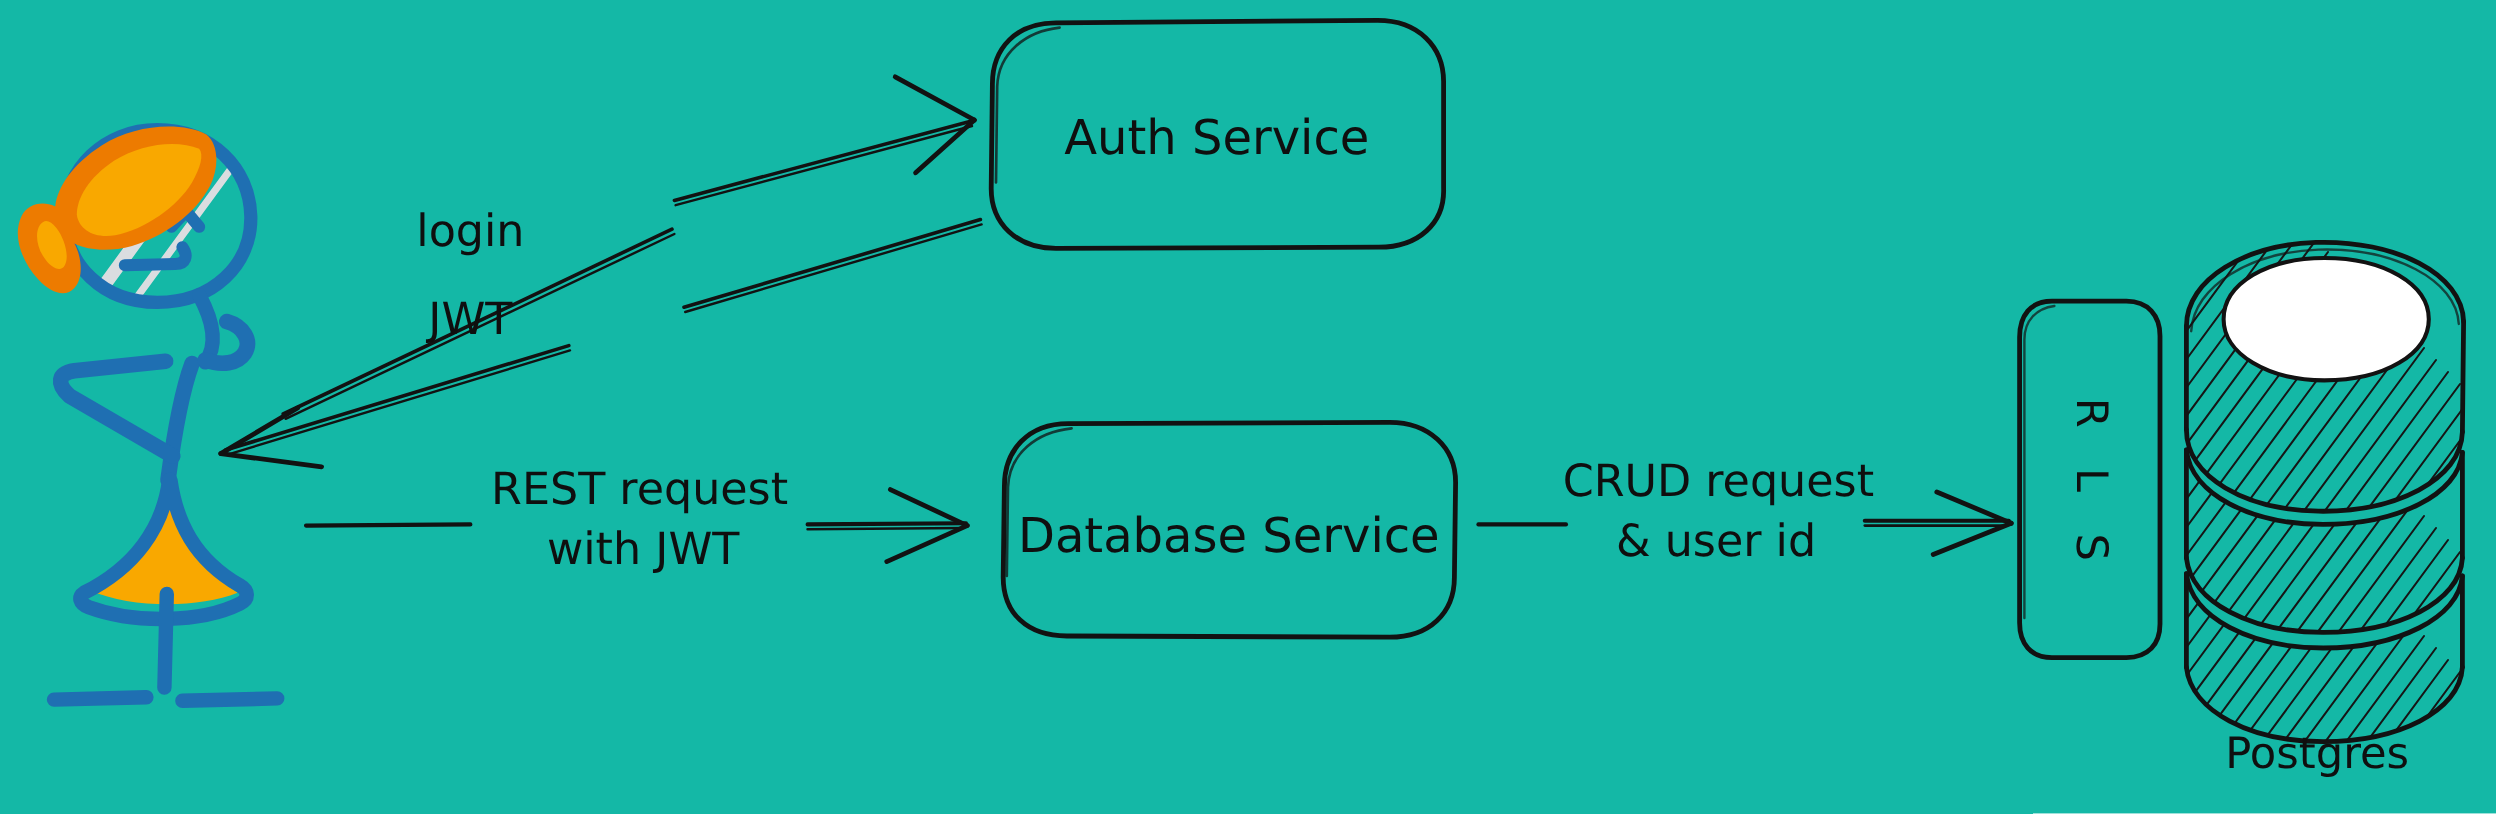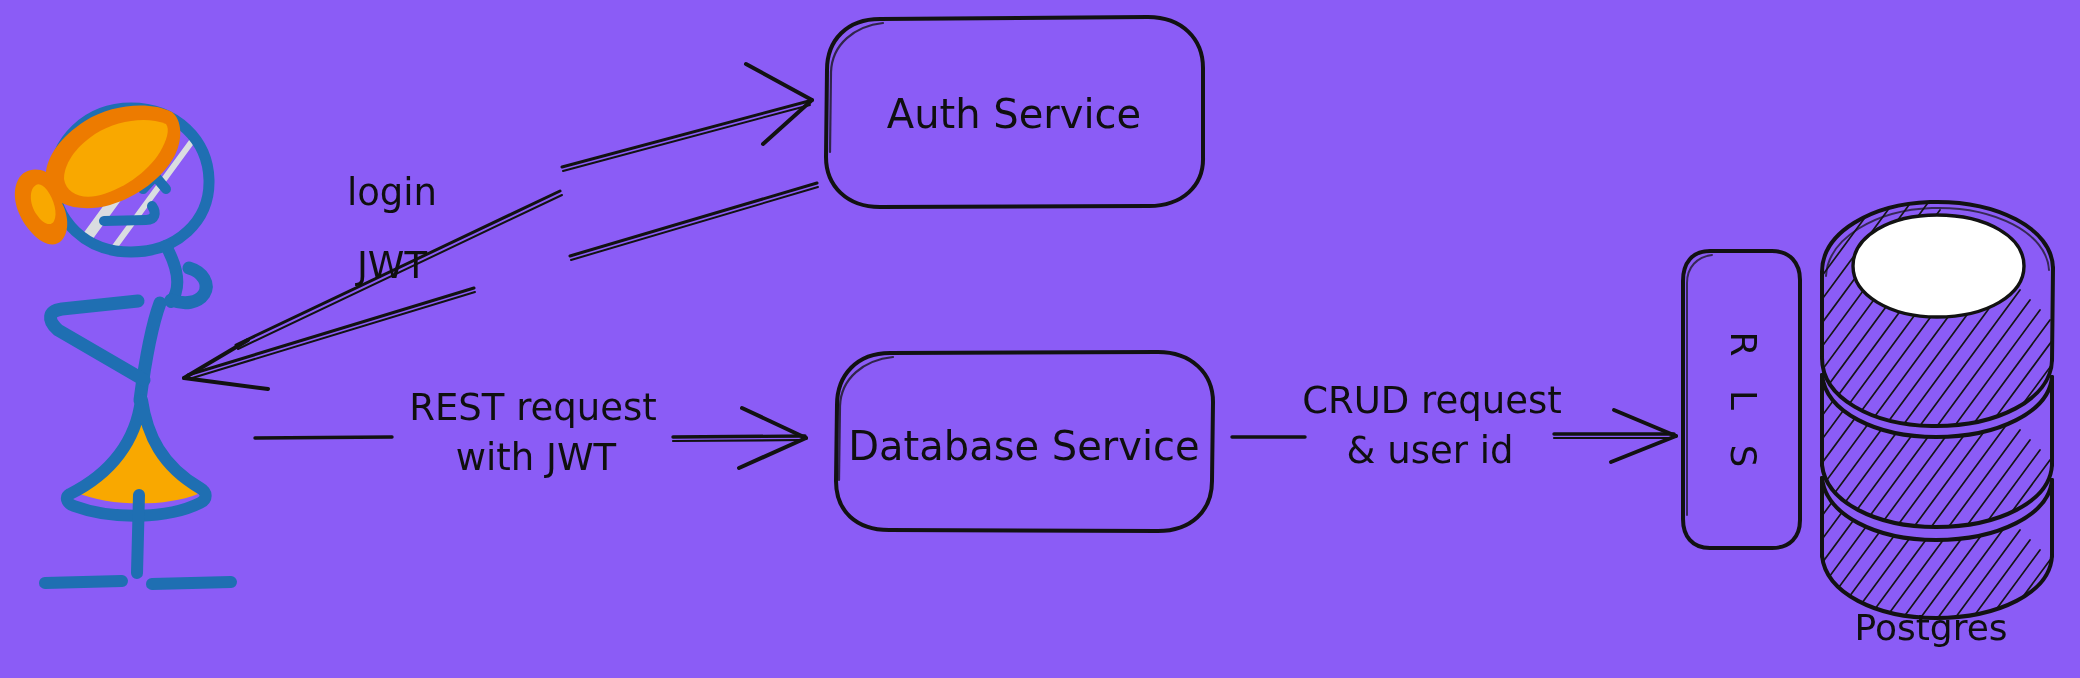--- a/index.html
+++ b/index.html
@@ -7,21 +7,21 @@
     padding: 0;
     background: #ffffff;
   }
   body {
     font-family: "DejaVu Sans", sans-serif;
   }
   #canvas {
     position: relative;
     width: 2080px;
     height: 678px;
-    background: #8b5cf6;
+    background: #14b8a6;
     overflow: hidden;
   }
   #canvas svg.layer {
     position: absolute;
     left: 0;
     top: 0;
     width: 2080px;
     height: 678px;
   }
   .hand-text {

